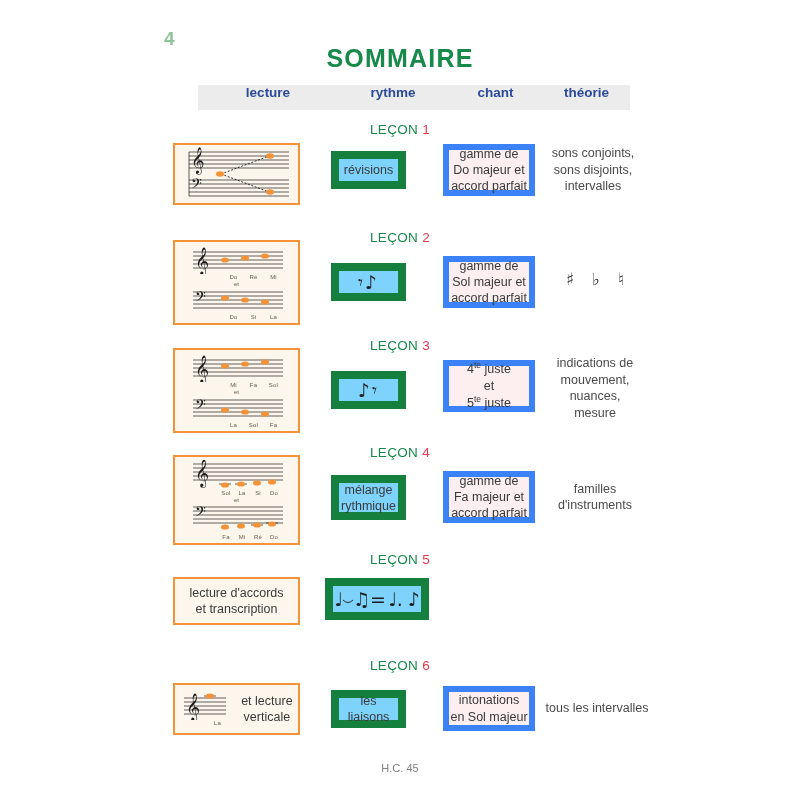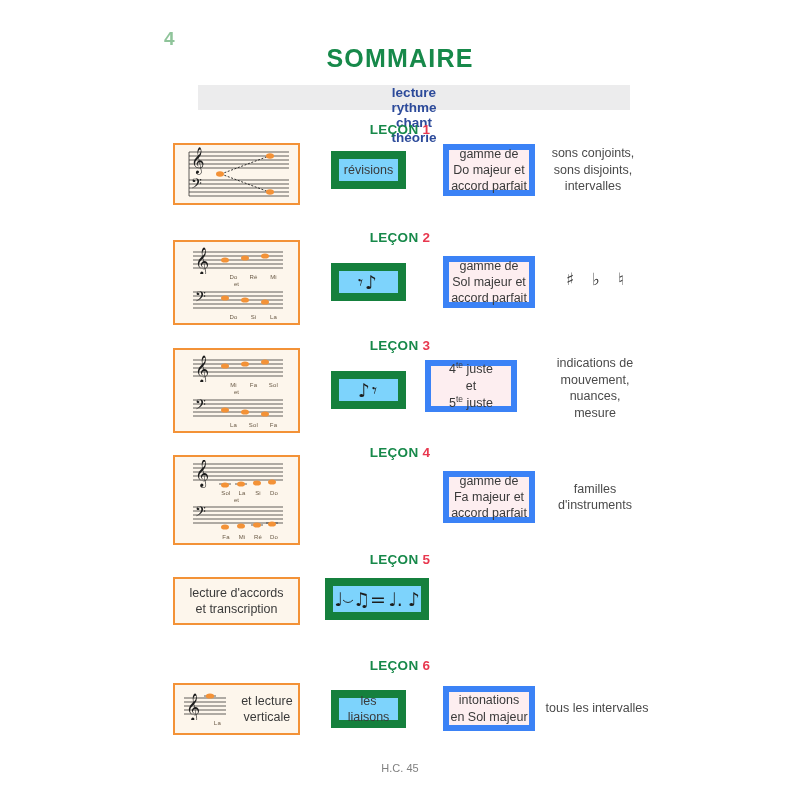--- a/index.html
+++ b/index.html
@@ -37,42 +37,41 @@
     letter-spacing: 1.2px;
   }
 
   
   .col-header {
     position: absolute;
     left: 198px; top: 85px;
     width: 432px; height: 25px;
     background: #ececed;
     display: flex;
-    align-items: center;
-    flex-direction: column;
+    align-items: flex-start;
   }
   .col-header .ch {
     font-size: 13.5px;
     font-weight: bold;
     color: #2c4a9a;
     text-align: center;
   }
   .ch-lecture { width: 140px; }
   .ch-rythme  { width: 110px; }
   .ch-chant   { width: 95px;  }
   .ch-theorie { width: 87px;  }
 
   
   .row { position: absolute; left: 0; width: 800px; }
   .lesson-label {
     position: absolute;
     left: 0; width: 800px;
     text-align: center;
     font-size: 13.5px;
-    font-weight: bold;
+    font-weight: normal;
     color: #17894a;
     letter-spacing: 0.3px;
   }
   .lesson-label .num { color: #e8384f; }
 
   
   .cell {
     position: absolute;
     display: flex;
     align-items: center;
@@ -348,21 +347,21 @@
           <span style="width:20px">Fa</span>
         </div>
       </div>
     </div>
 
     <div class="cell box-rythme" style="left:331px; top:33px; width:75px; height:38px;">
       <span class="rhythm-glyphs">♪</span>
       <span class="rhythm-glyphs">𝄾</span>
     </div>
 
-    <div class="cell box-chant" style="left:425px; top:22px; width:92px; height:52px; flex-direction:column;">
+    <div class="cell box-chant" style="left:443px; top:22px; width:92px; height:52px; flex-direction:column;">
       <span>4<span class="sup">te</span> juste</span>
       <span>et</span>
       <span>5<span class="sup">te</span> juste</span>
     </div>
 
     <div class="cell theorie-text" style="left:545px; top:19px; width:100px; height:62px; flex-direction:column;">
       <span>indications de</span>
       <span>mouvement,</span>
       <span>nuances,</span>
       <span>mesure</span>
@@ -425,20 +424,24 @@
         <div class="note-names">
           <span style="width:27px"></span>
           <span style="width:16px">Fa</span>
           <span style="width:16px">Mi</span>
           <span style="width:16px">Ré</span>
           <span style="width:16px">Do</span>
         </div>
       </div>
     </div>
 
+    <div class="cell box-rythme" style="left:331px; top:30px; width:75px; height:45px; flex-direction:column;">
+      <span>mélange</span>
+      <span>rythmique</span>
+    </div>
 
     <div class="cell box-chant" style="left:443px; top:26px; width:92px; height:52px; flex-direction:column;">
       <span>gamme de</span>
       <span>Fa majeur et</span>
       <span>accord parfait</span>
     </div>
 
     <div class="cell theorie-text" style="left:545px; top:32px; width:100px; height:40px; flex-direction:column;">
       <span>familles</span>
       <span>d'instruments</span>

